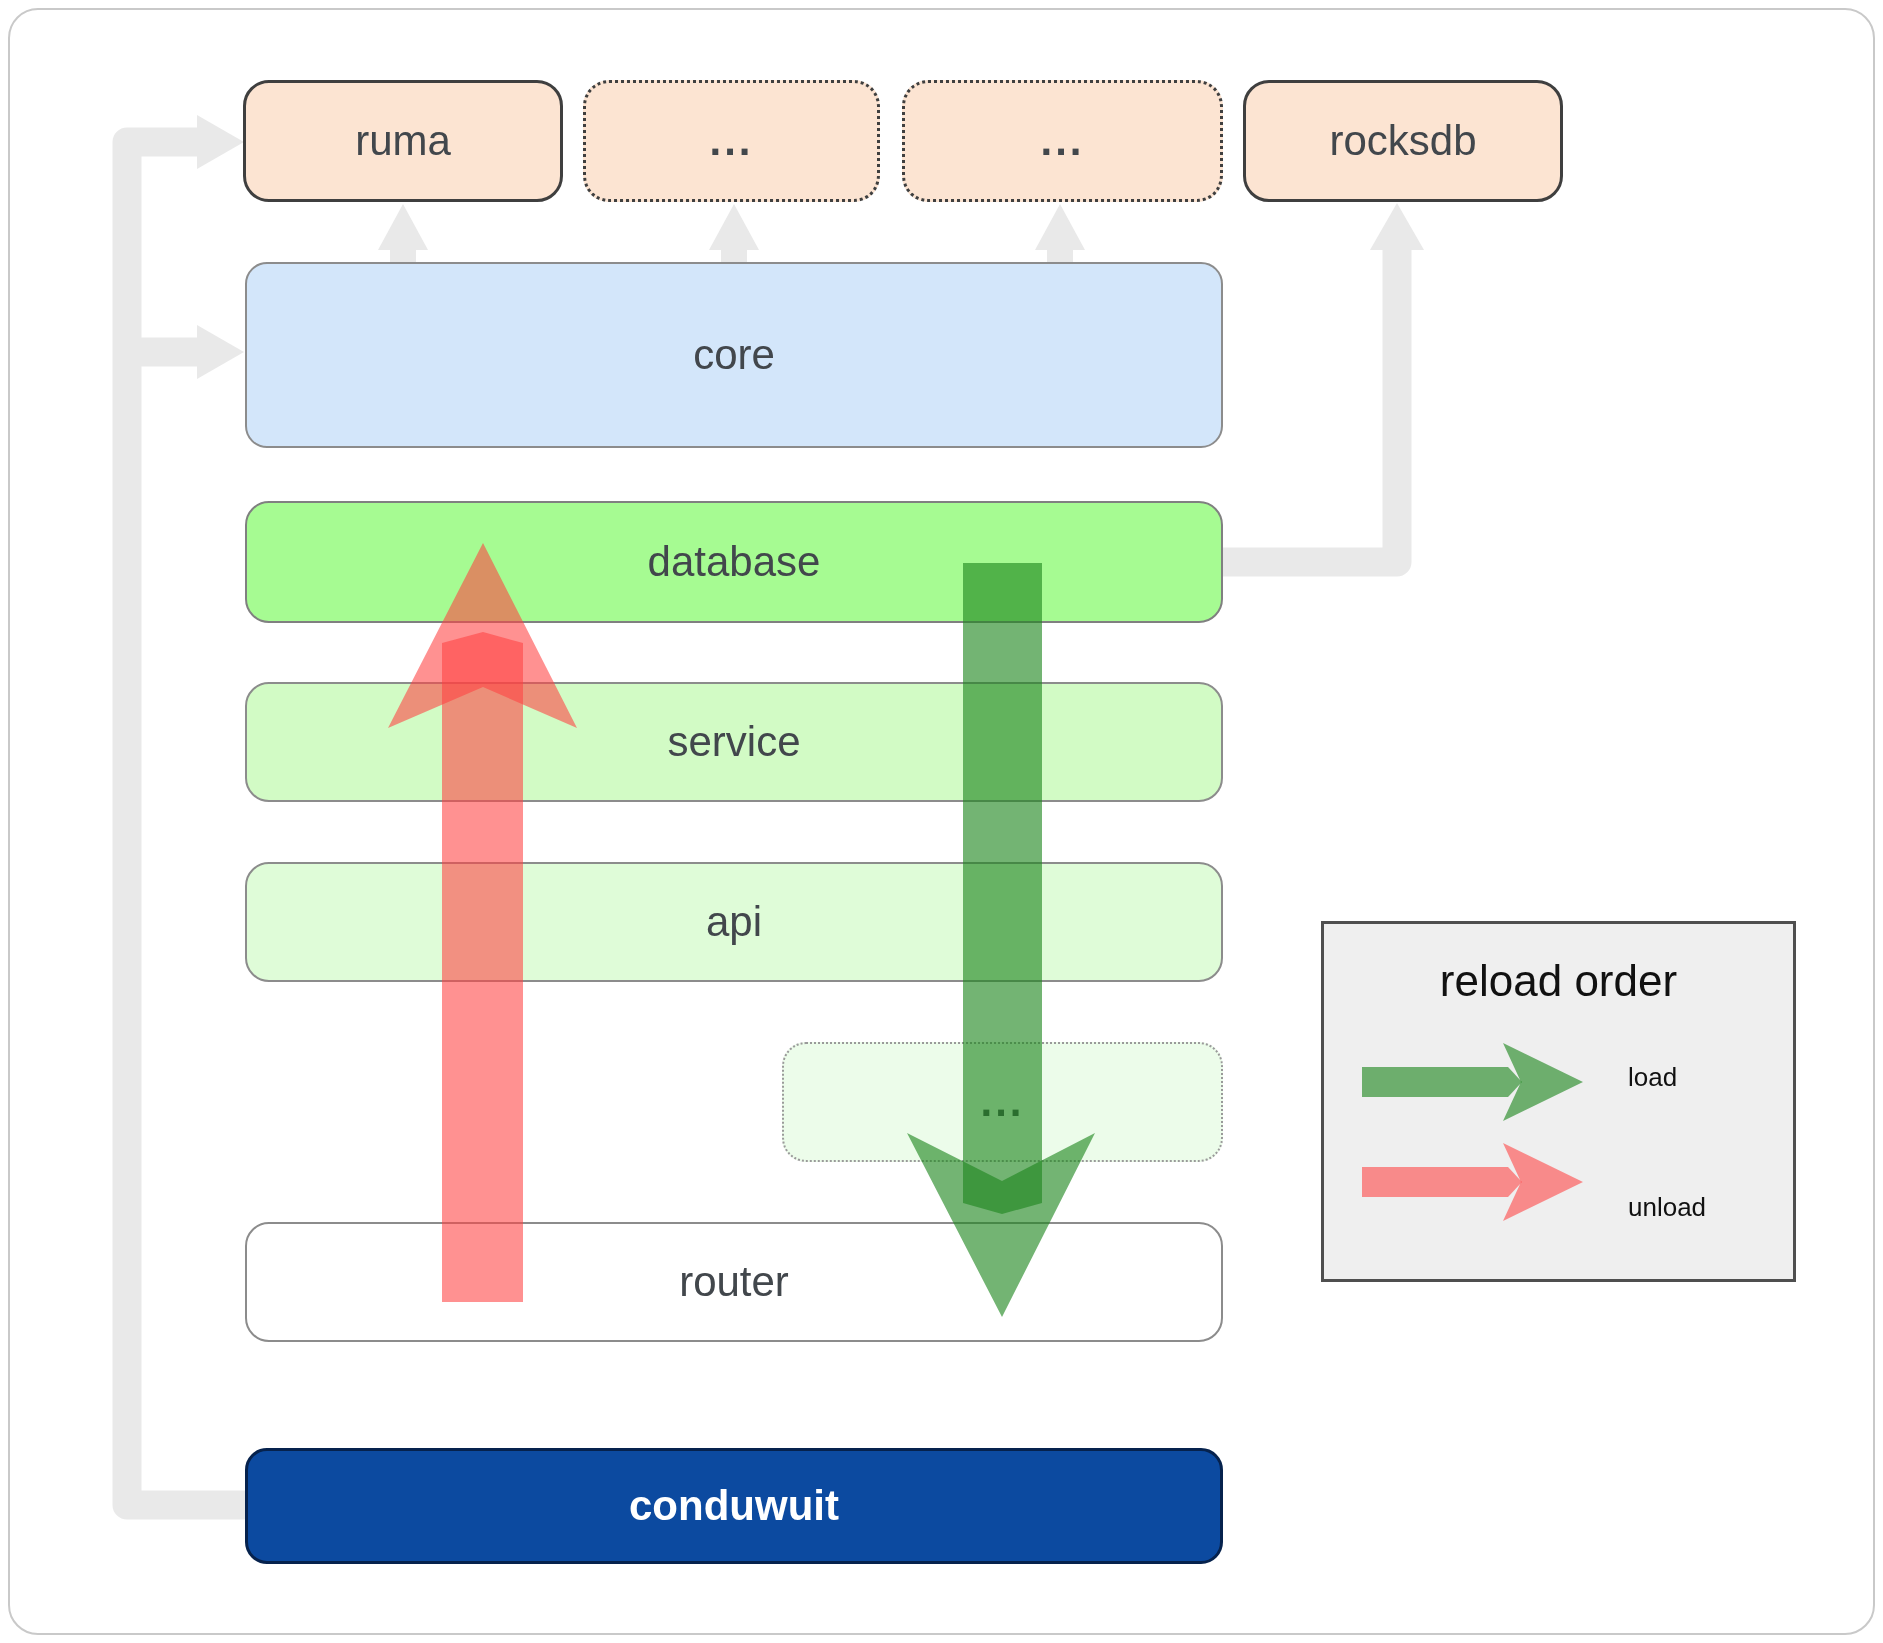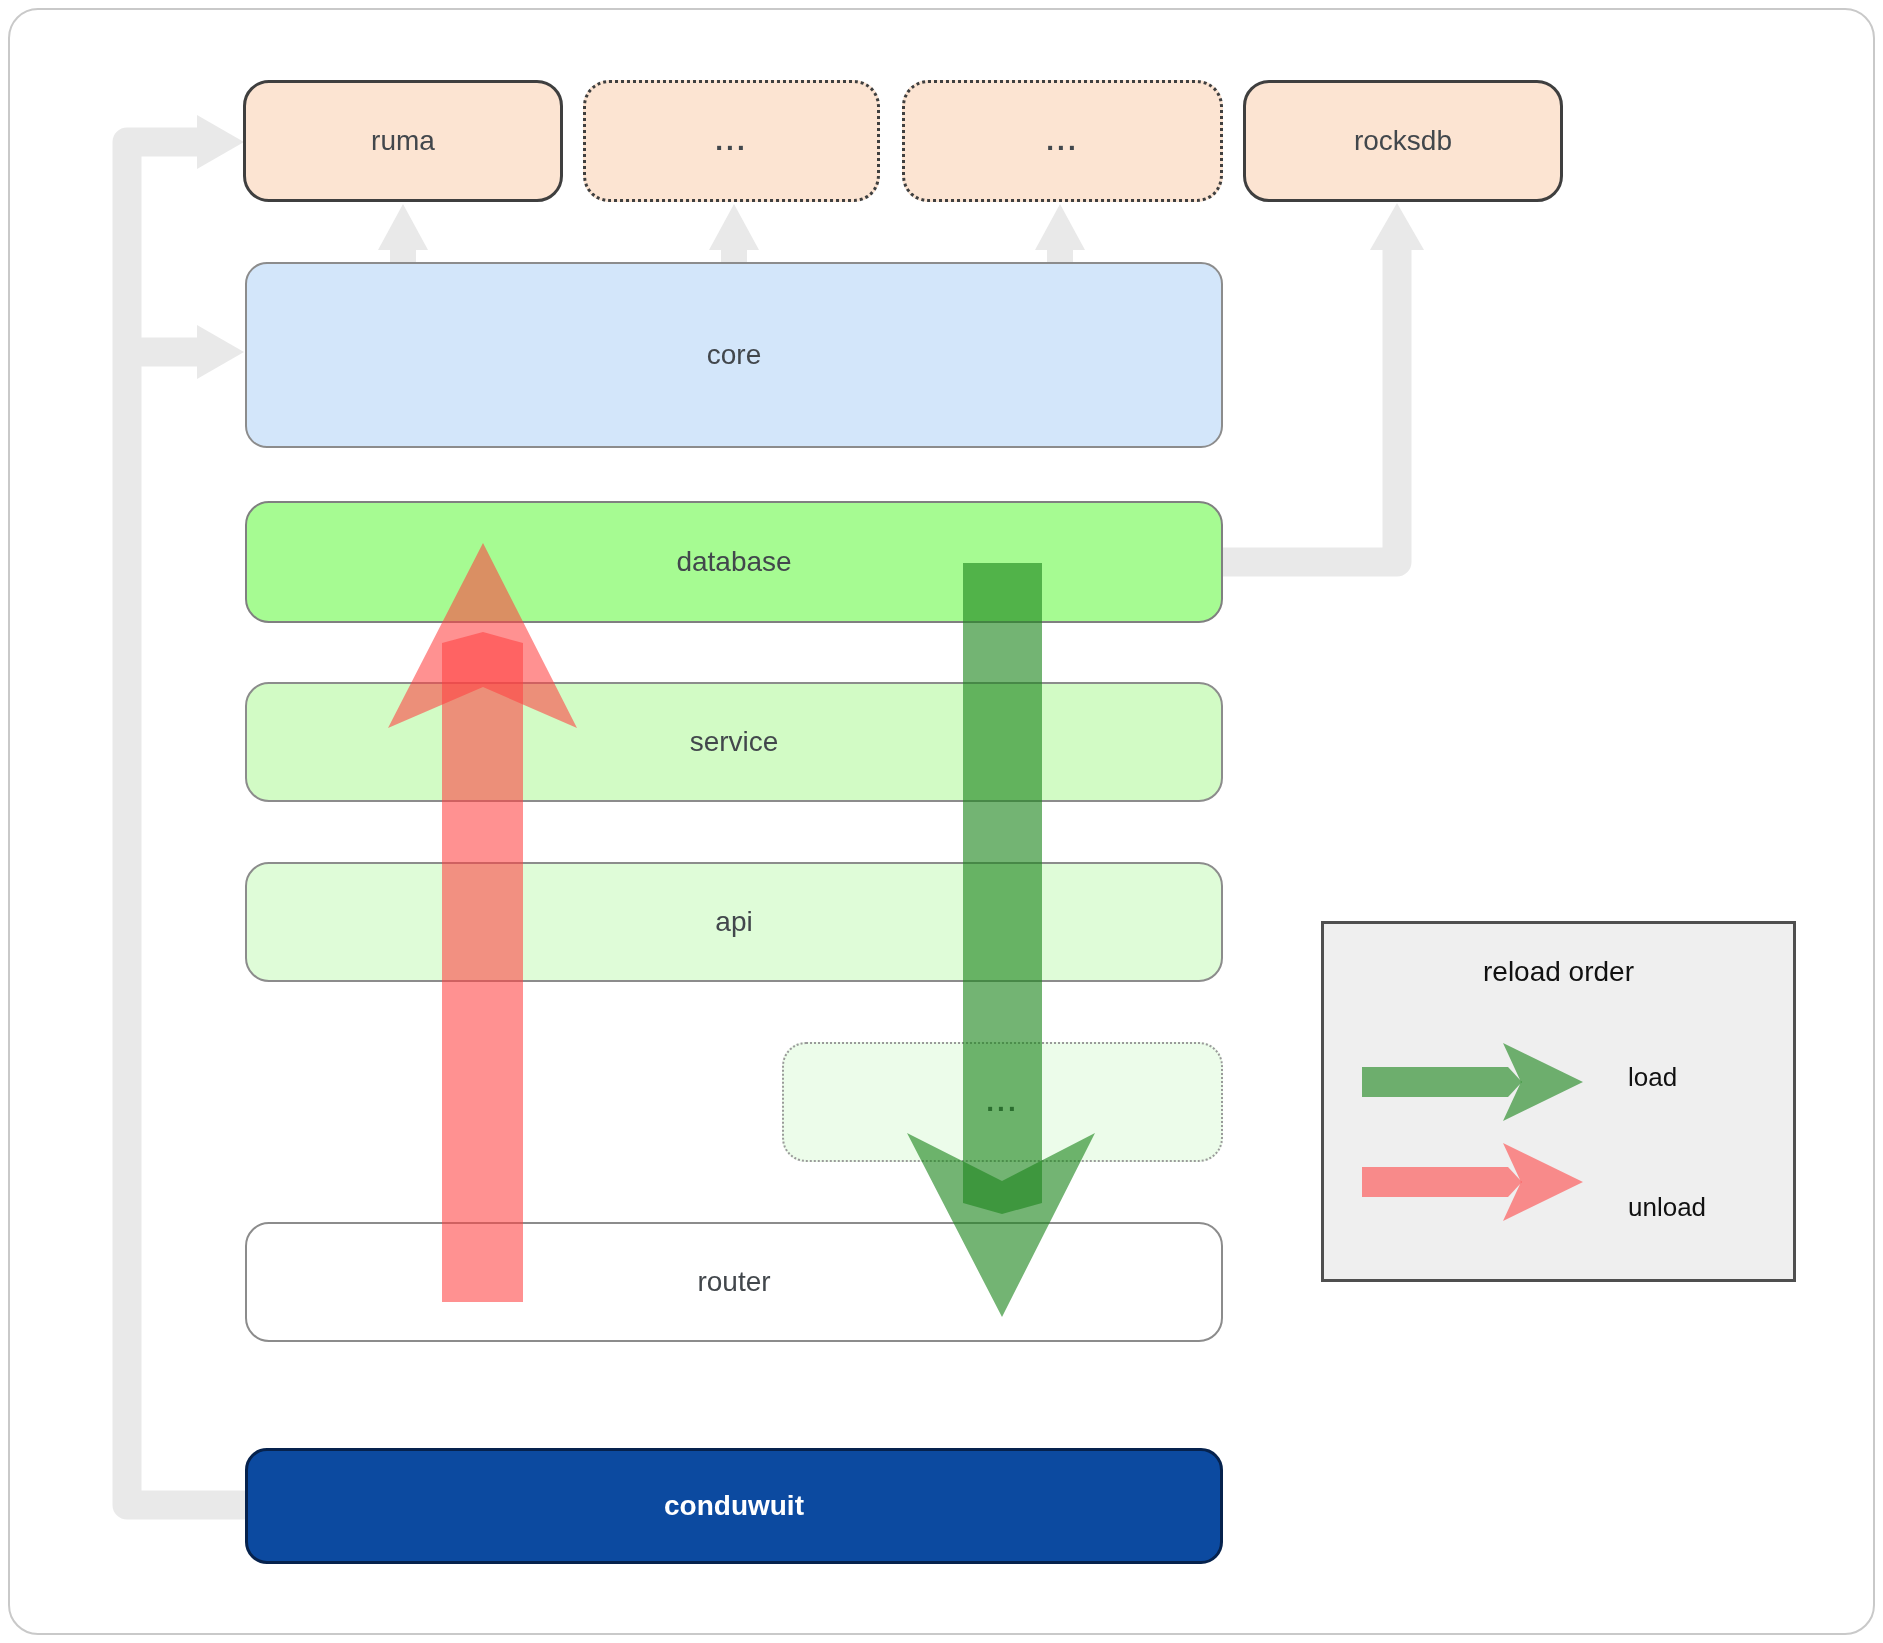--- a/index.html
+++ b/index.html
@@ -1,39 +1,39 @@
 <!DOCTYPE html>
 <html><head>
 <meta charset="utf-8">
 <style>
   html,body{margin:0;padding:0;background:#fff;}
   .canvas{position:relative;width:1883px;height:1643px;background:#ffffff;
           font-family:"Liberation Sans","DejaVu Sans",sans-serif;overflow:hidden;}
   .frame{position:absolute;left:8px;top:8px;width:1863px;height:1623px;
          border:2px solid #c9c9c9;border-radius:30px;}
   .box{position:absolute;display:flex;align-items:center;justify-content:center;
-       font-size:28px;color:#42474c;box-sizing:border-box;z-index:2;}
+       font-size:42px;color:#42474c;box-sizing:border-box;z-index:2;}
   .dots{font-weight:bold;letter-spacing:3px;}
   #b-ruma{left:243px;top:80px;width:320px;height:122px;background:#fce4d2;border:3px solid #3f3f3f;border-radius:26px;}
   #b-dots1{left:583px;top:80px;width:297px;height:122px;background:#fce4d2;border:3px dotted #3f3f3f;border-radius:26px;}
   #b-dots2{left:902px;top:80px;width:321px;height:122px;background:#fce4d2;border:3px dotted #3f3f3f;border-radius:26px;}
   #b-rocksdb{left:1243px;top:80px;width:320px;height:122px;background:#fce4d2;border:3px solid #3f3f3f;border-radius:26px;}
   #b-core{left:245px;top:262px;width:978px;height:186px;background:#d3e6fa;border:2px solid #8c8c8c;border-radius:22px;}
   #b-database{left:245px;top:501px;width:978px;height:122px;background:#a6fb92;border:2px solid #808080;border-radius:24px;}
   #b-service{left:245px;top:682px;width:978px;height:120px;background:#d2fbc5;border:2px solid #8c8c8c;border-radius:24px;}
   #b-api{left:245px;top:862px;width:978px;height:120px;background:#dffcd8;border:2px solid #8c8c8c;border-radius:24px;}
   #b-admin{left:245px;top:1042px;width:437px;height:120px;background:#e7f9e0;border:2px solid #8c8c8c;border-radius:24px;}
   #b-admindots{left:782px;top:1042px;width:441px;height:120px;background:#ecfcea;border:2px dotted #9a9a9a;border-radius:24px;}
   #b-router{left:245px;top:1222px;width:978px;height:120px;background:#ffffff;border:2px solid #8c8c8c;border-radius:24px;}
   #b-conduwuit{left:245px;top:1448px;width:978px;height:116px;background:#0c4aa0;border:3px solid #06224d;
                border-radius:22px;color:#ffffff;font-weight:bold;}
   #legend{position:absolute;left:1321px;top:921px;width:475px;height:361px;background:#efefef;
           border:3px solid #4f4f4f;box-sizing:border-box;z-index:2;}
   #legend-title{position:absolute;left:0;top:32px;width:100%;text-align:center;
-                font-size:28px;color:#111;}
+                font-size:44px;color:#111;}
   .legend-label{position:absolute;font-size:26px;color:#111;}
   #legend-load-label{left:304px;top:138px;}
   #legend-unload-label{left:304px;top:238px;margin-top:30px;}
   svg.layer{position:absolute;left:0;top:0;pointer-events:none;}
   #connector-layer{z-index:1;}
   #arrow-layer{z-index:3;}
 </style>
 </head>
 <body>
 

